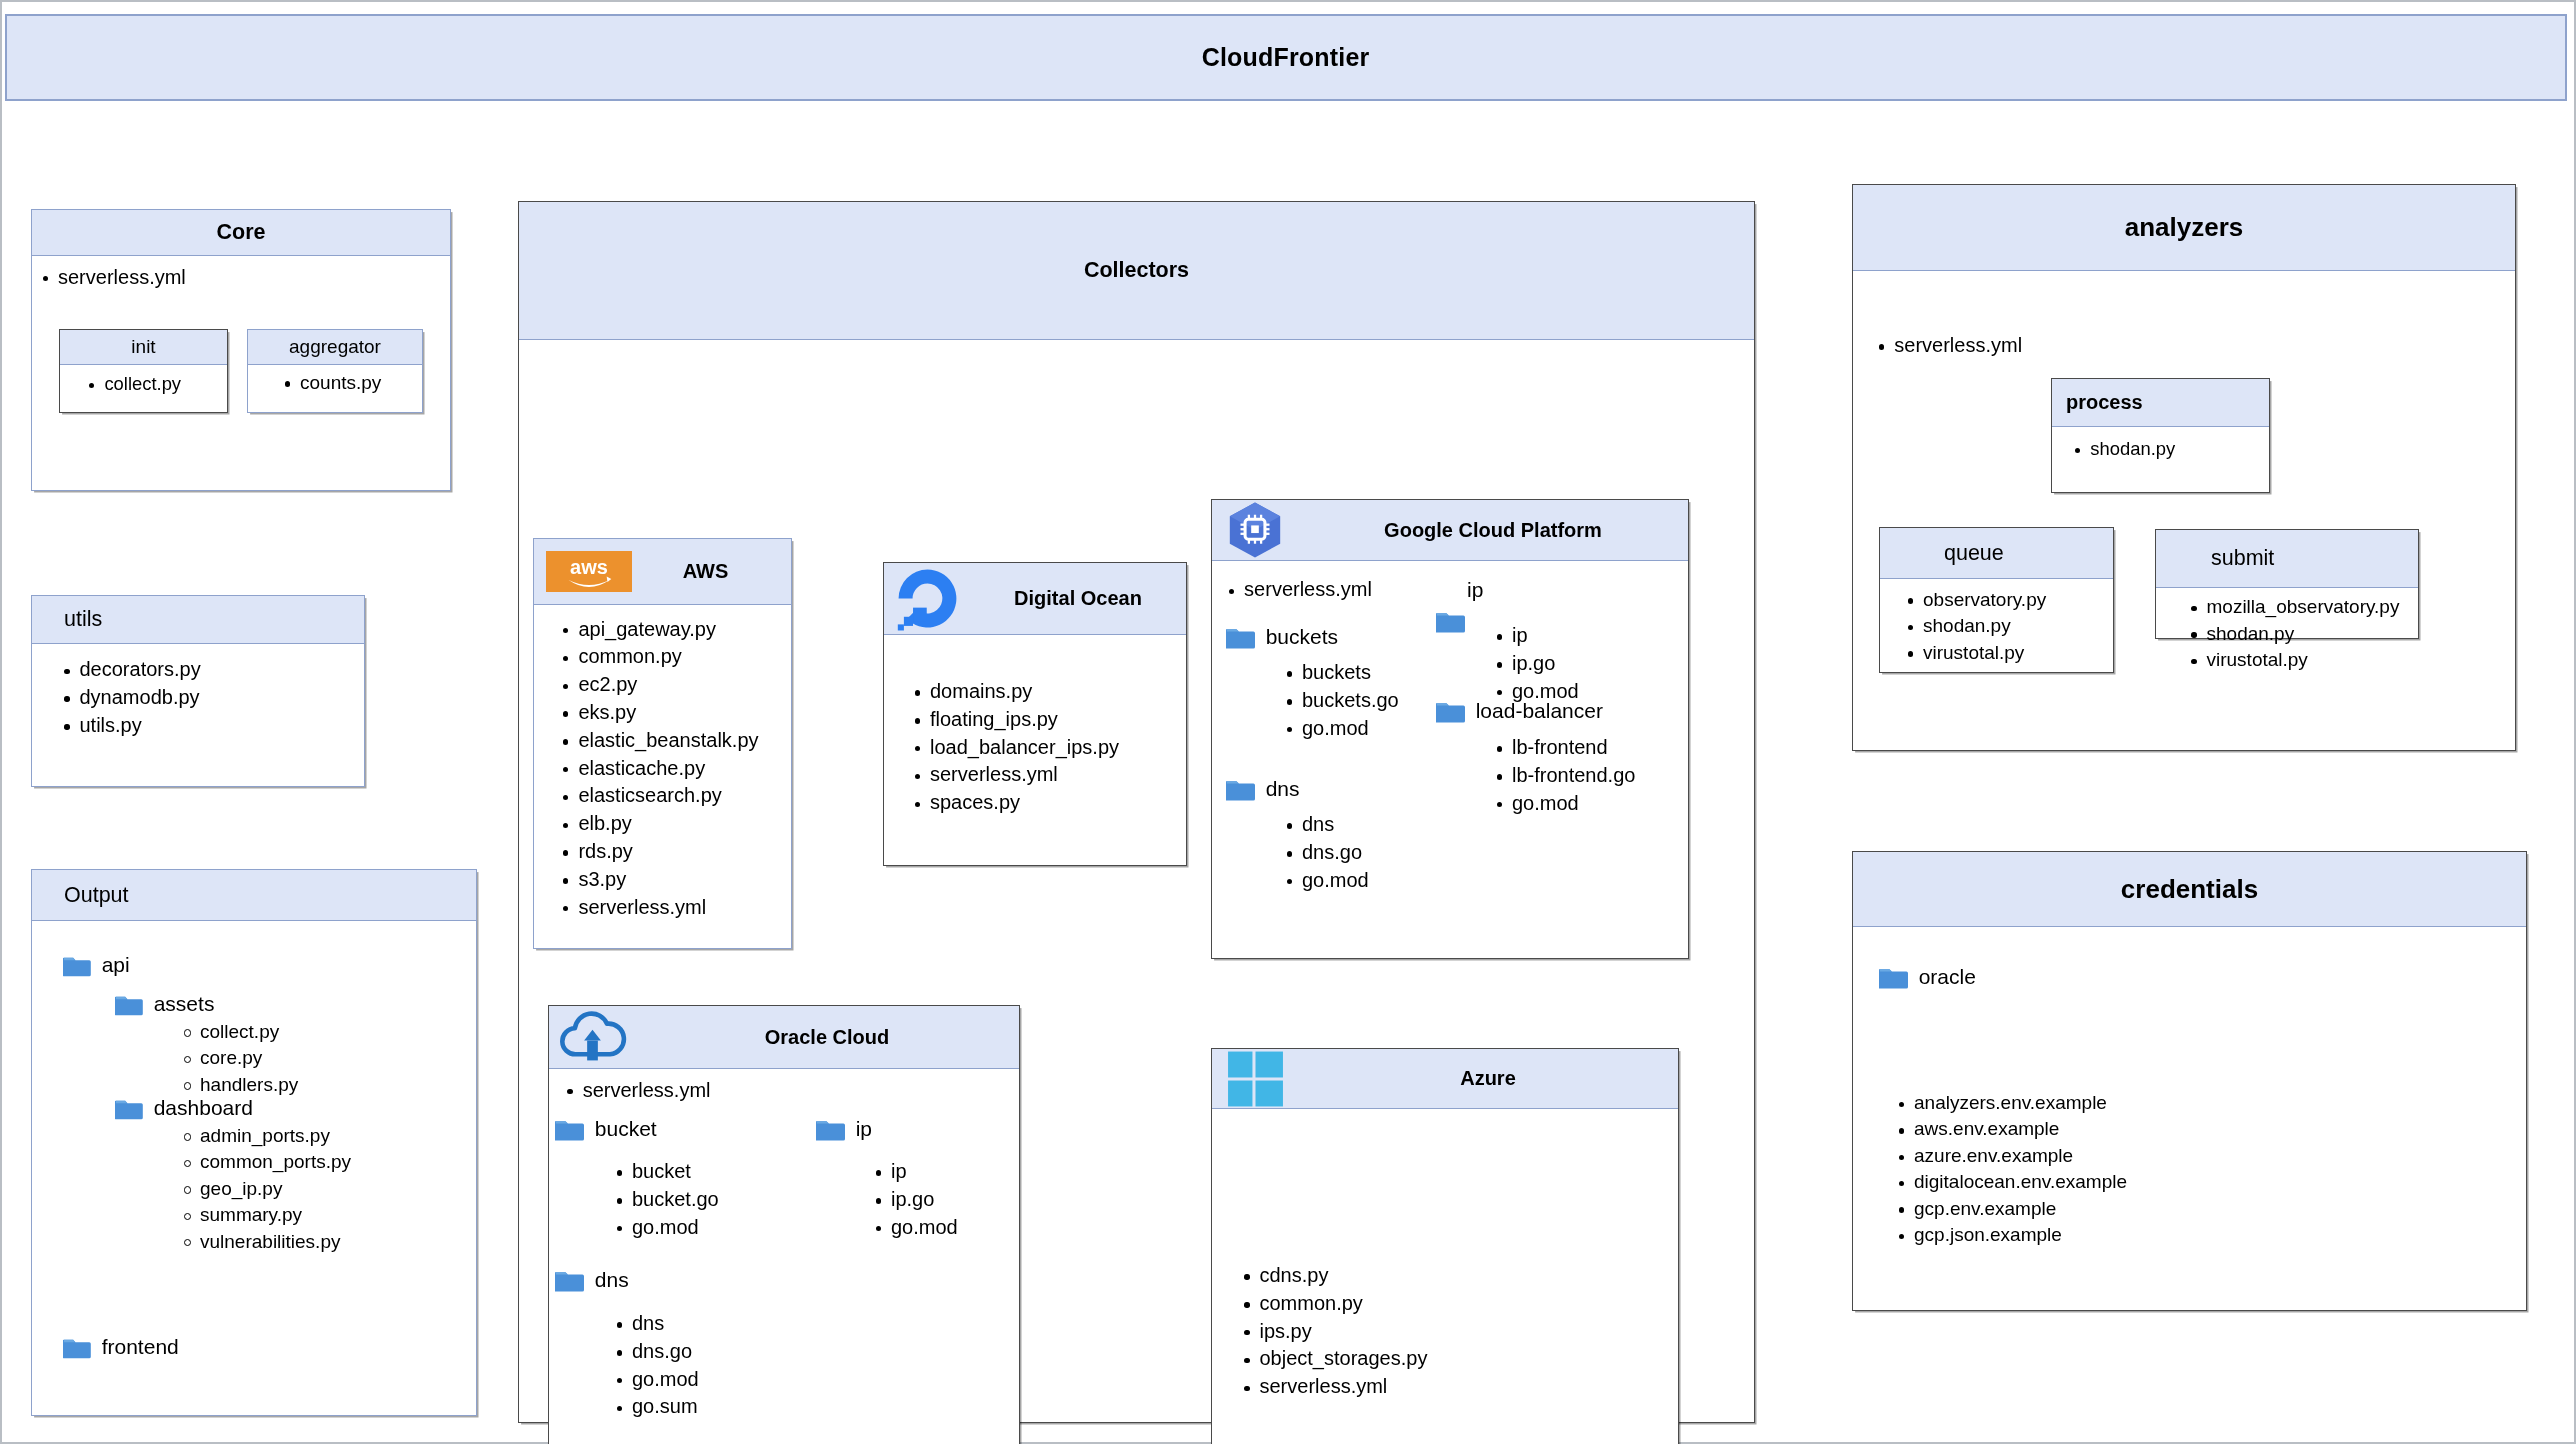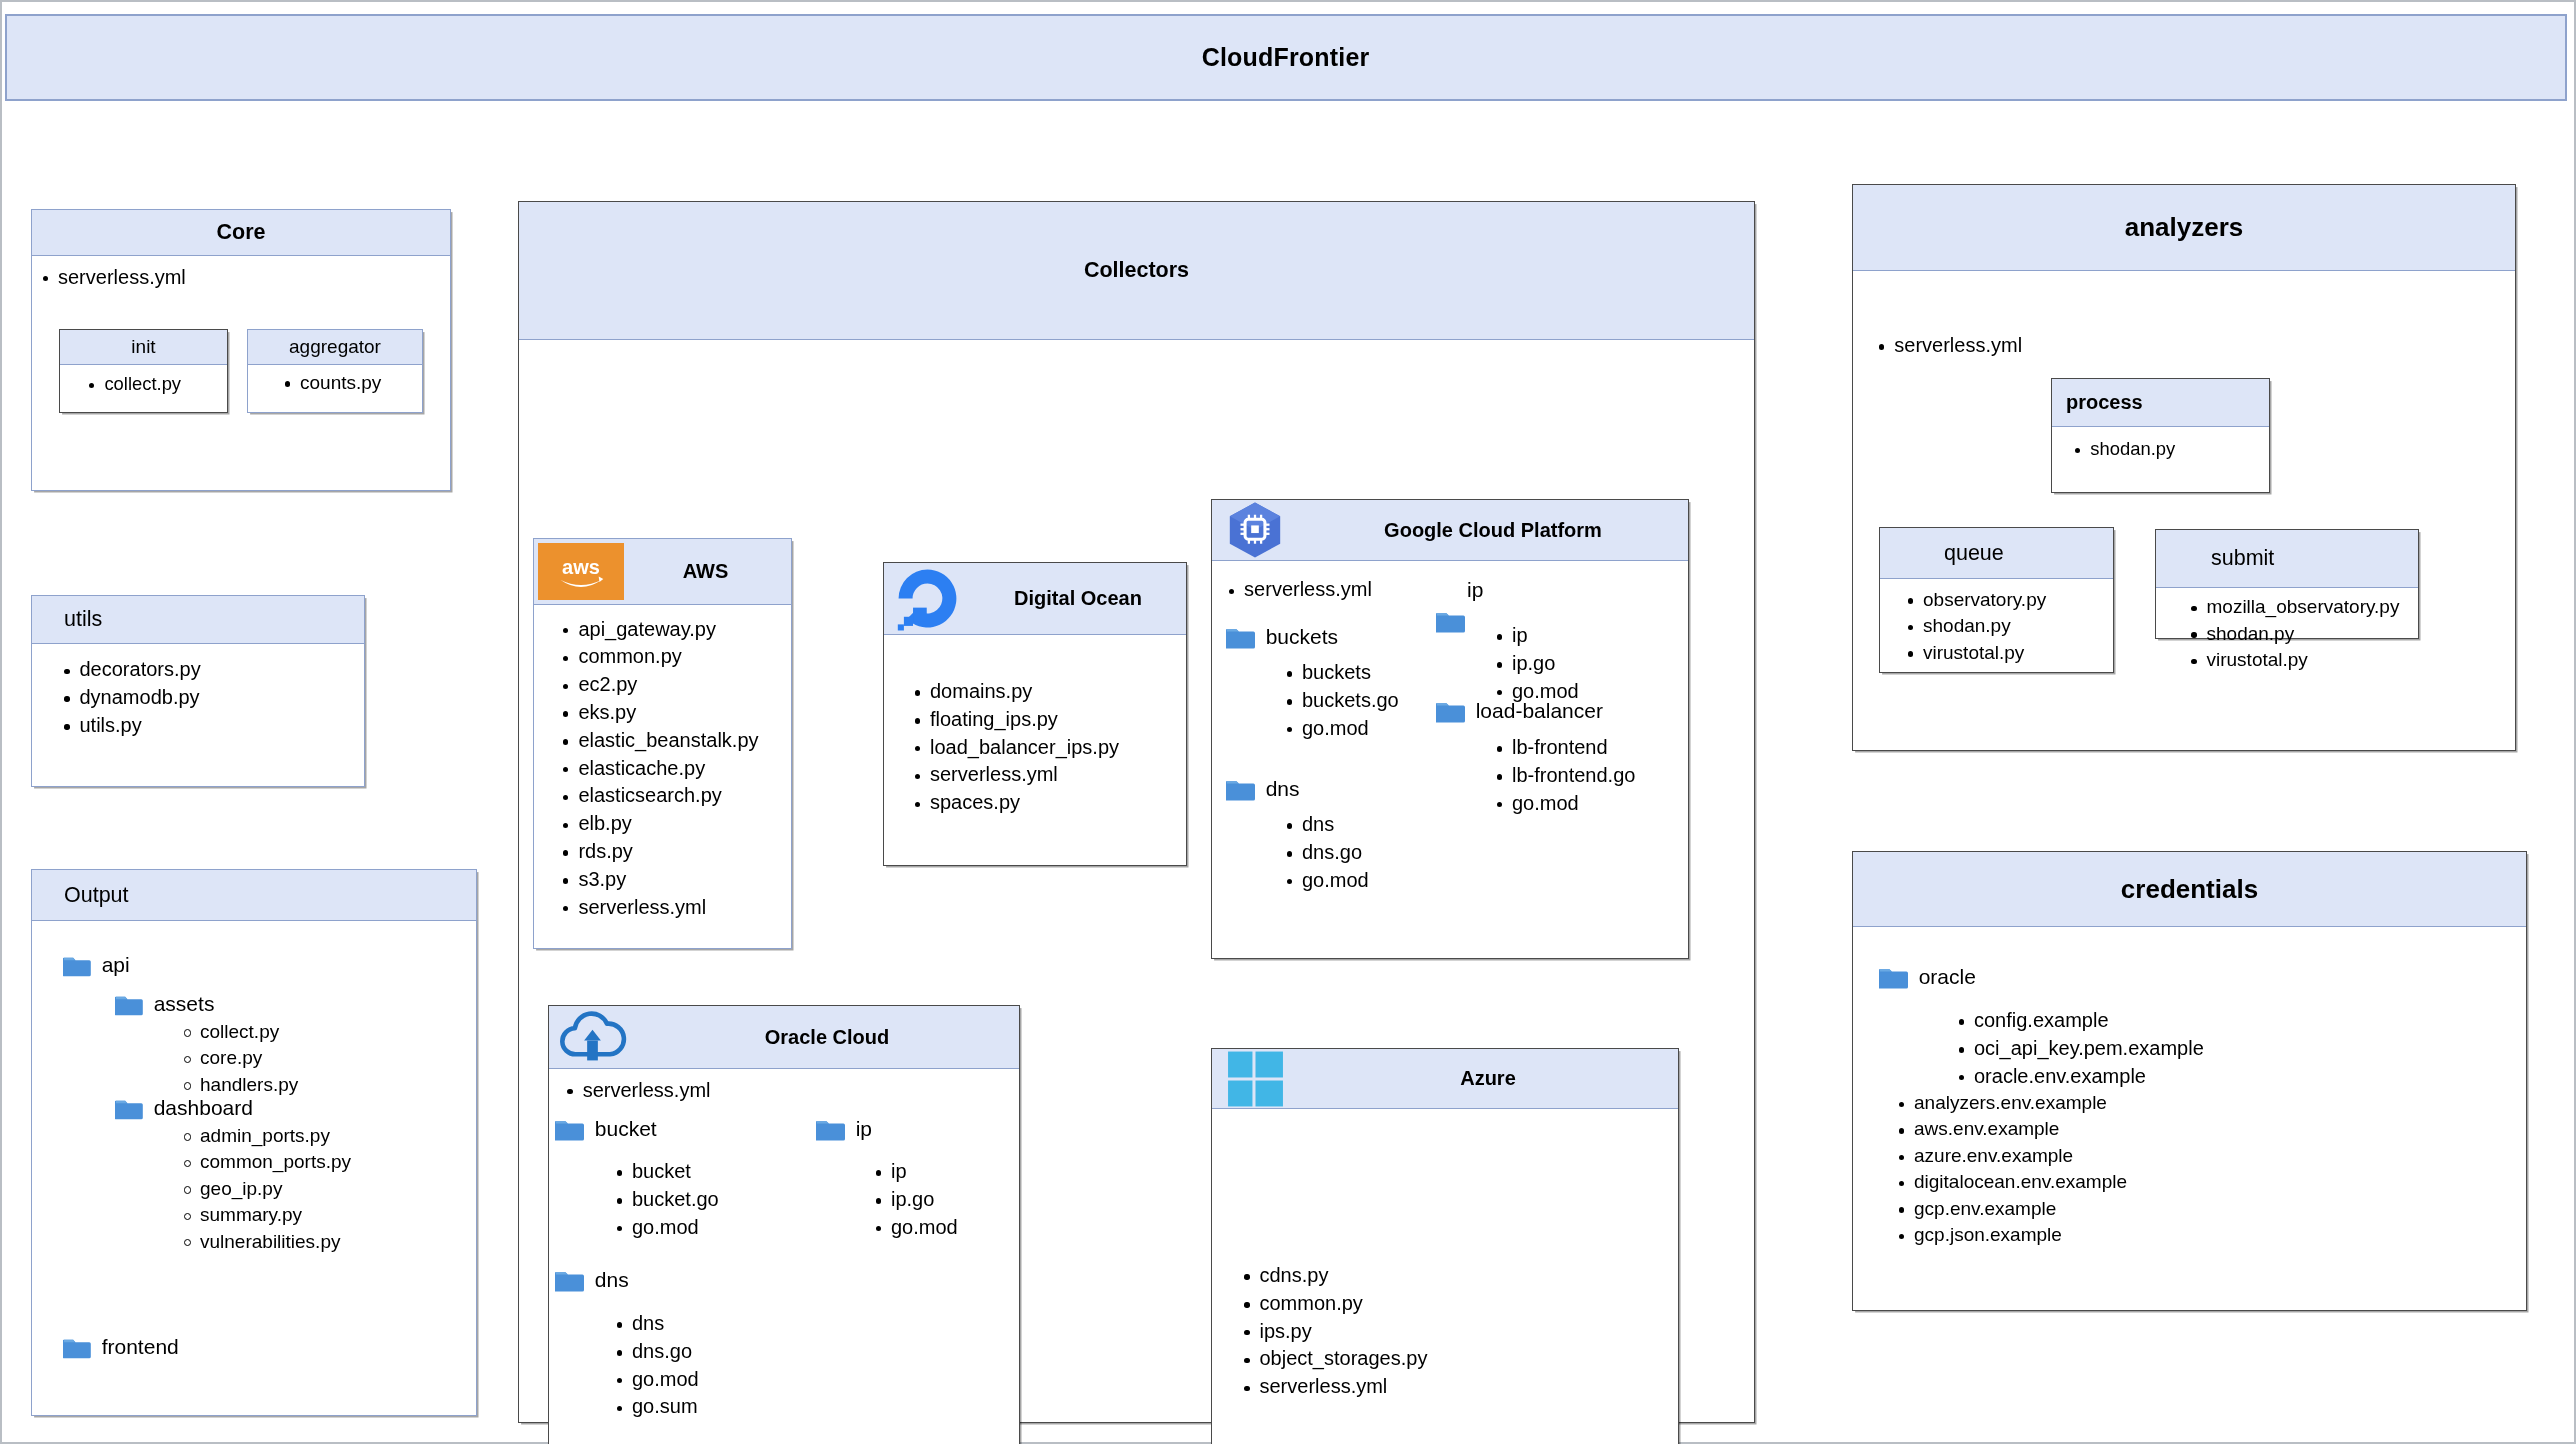--- a/index.html
+++ b/index.html
@@ -168,21 +168,21 @@
   </div>
 </div>
 
 <div class="box" style="left:518px;top:201px;width:1237px;height:1222px;">
   <div class="hdr hdr-center" style="height:138px;">
     <span class="b-title fs-28">Collectors</span>
   </div>
   <div class="body" style="height:1081px;">
 
     <div class="box soft" style="left:14px;top:198px;width:259px;height:411px;position:absolute;">
-      <div class="hdr" style="height:66px;padding:4px;">
+      <div class="hdr" style="height:66px;padding:12px;">
         <span class="logocell aws">
           <svg width="60" height="40" viewBox="0 0 78 52">
             <text x="39" y="28" text-anchor="middle" fill="#ffffff" font-family="Liberation Sans, sans-serif" font-size="26" font-weight="bold">aws</text>
             <path d="M12 36 q27 14 54 0 q-27 19 -54 0 z" fill="#ffffff"></path>
             <path d="M62 32 l6 3 l-5 4 z" fill="#ffffff"></path>
           </svg>
         </span>
         <span class="logotitle fs-26">AWS</span>
       </div>
       <div class="body" style="height:345px;">
@@ -461,25 +461,20 @@
   <div class="body" style="height:380px;">
     <div class="frow" style="position:absolute;left:26px;top:38px;">
       <span class="folder">
         <svg width="29" height="24.5" viewBox="0 0 36 30">
             <path d="M1 5 h12 l3 3 h18 a2 2 0 0 1 2 2 v17 a2 2 0 0 1 -2 2 h-33 a2 2 0 0 1 -2 -2 v-20 a2 2 0 0 1 2 -2 z" fill="#4a90d9"></path>
             <path d="M1 5 h12 l3 3 h-15 z" fill="#6aa9e3"></path>
           </svg>
       </span>
       <span class="flabel">oracle</span>
     </div>
-    <ul class="flist fs-26" style="position:absolute;left:95px;top:80px;">
-      <li>config.example</li>
-      <li>oci_api_key.pem.example</li>
-      <li>oracle.env.example</li>
-    </ul>
     <ul class="flist fs-25" style="position:absolute;left:35px;top:163px;">
       <li>analyzers.env.example</li>
       <li>aws.env.example</li>
       <li>azure.env.example</li>
       <li>digitalocean.env.example</li>
       <li>gcp.env.example</li>
       <li>gcp.json.example</li>
     </ul>
   </div>
 </div>

